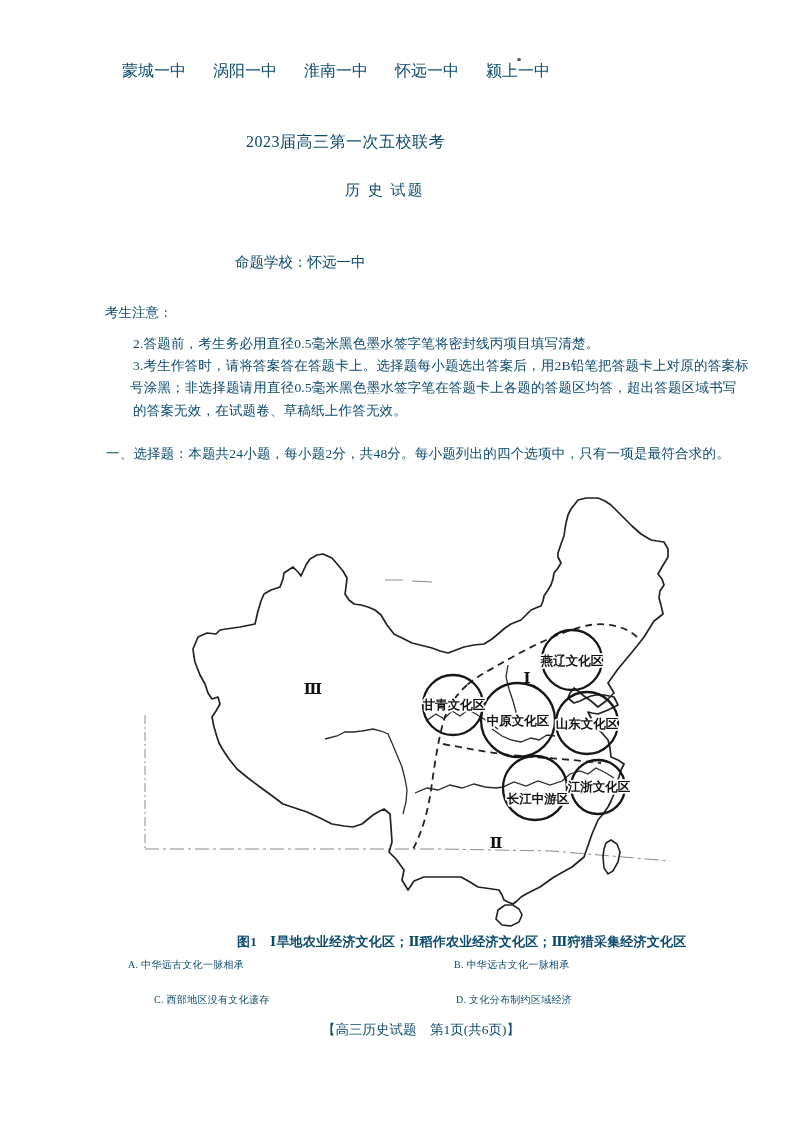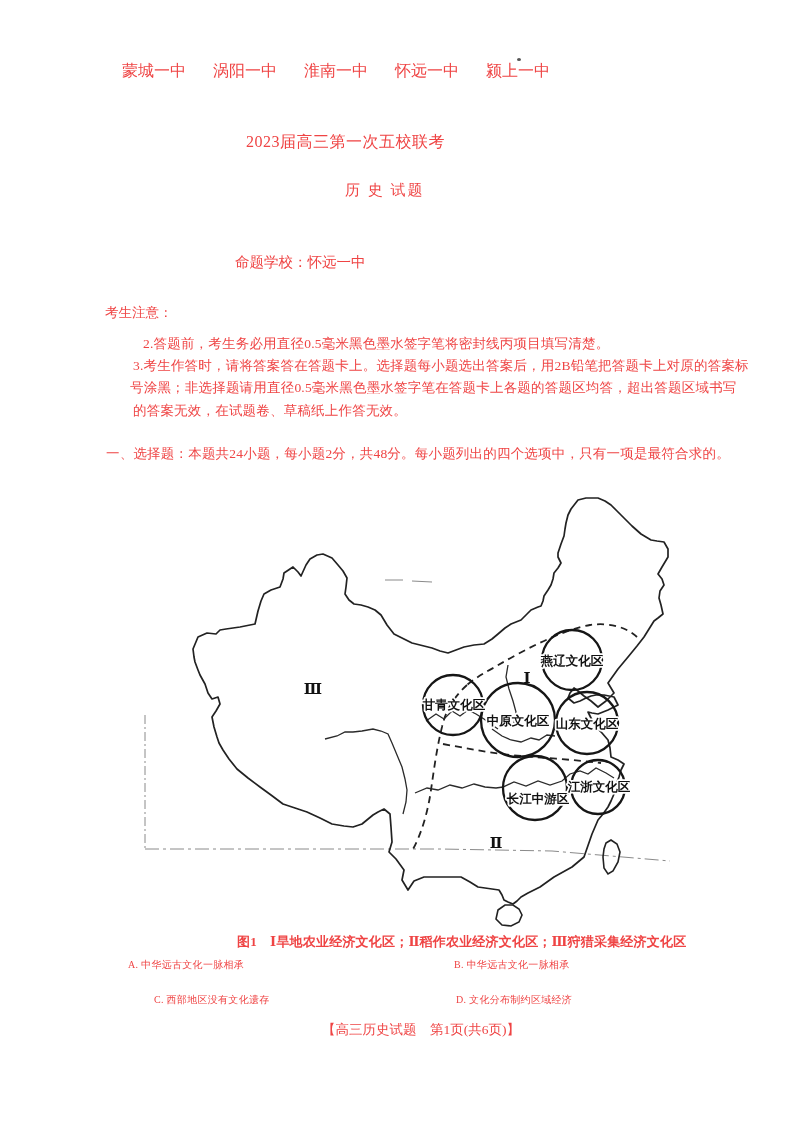--- a/index.html
+++ b/index.html
@@ -1,20 +1,20 @@
 <!DOCTYPE html>
 <html><head>
 <meta charset="utf-8">
 <style>
   html,body{margin:0;padding:0;background:#e8e8e8;}
   .page{
     position:relative;width:793px;height:1122px;background:#ffffff;
     margin:0 auto;overflow:hidden;
     font-family:"Liberation Serif","DejaVu Serif",serif;
-    color:#ef4444;
+    color:#0c4a6e;
   }
   .abs{position:absolute;white-space:nowrap;}
   .school-row{display:flex;gap:27px;font-size:16px;}
   .exam-title{font-size:16px;letter-spacing:.5px;}
   .subject-title{font-size:15px;letter-spacing:2px;}
   .setter-line{font-size:14.5px;}
   .notice-head{font-size:13.5px;}
   .notice-line{font-size:13.5px;letter-spacing:.2px;}
   .section-line{font-size:13.5px;letter-spacing:.2px;}
   .stem-line{font-size:14px;}
@@ -41,21 +41,21 @@
     <span>怀远一中</span>
     <span>颍上一中</span>
   </div>
   <div class="abs ink-dot" style="left:517px;top:58px;"></div>
 
   <div class="abs exam-title" style="left:246px;top:104px;margin-top:28px;">2023届高三第一次五校联考</div>
   <div class="abs subject-title" style="left:345px;top:181px;">历 史 试题</div>
   <div class="abs setter-line" style="left:235px;top:253px;">命题学校：怀远一中</div>
 
   <div class="abs notice-head" style="left:105px;top:304px;">考生注意：</div>
-  <div class="abs notice-line" style="left:133px;top:335px;margin-left:10px;">2.答题前，考生务必用直径0.5毫米黑色墨水签字笔将密封线丙项目填写清楚。</div>
+  <div class="abs notice-line" style="left:133px;top:335px;">2.答题前，考生务必用直径0.5毫米黑色墨水签字笔将密封线丙项目填写清楚。</div>
   <div class="abs notice-line" style="left:133px;top:357px;">3.考生作答时，请将答案答在答题卡上。选择题每小题选出答案后，用2B铅笔把答题卡上对原的答案标</div>
   <div class="abs notice-line" style="left:130px;top:379px;">号涂黑；非选择题请用直径0.5毫米黑色墨水签字笔在答题卡上各题的答题区均答，超出答题区域书写</div>
   <div class="abs notice-line" style="left:133px;top:402px;">的答案无效，在试题卷、草稿纸上作答无效。</div>
 
   <div class="abs section-line" style="left:106px;top:445px;">一、选择题：本题共24小题，每小题2分，共48分。每小题列出的四个选项中，只有一项是最符合求的。</div>
 
   <svg class="abs" style="left:140px;top:497px;" width="530" height="440" viewBox="0 0 530 440">
 
     <g stroke="#8a8a8a" stroke-width="1" fill="none">
       <path d="M5,218 L5,352" stroke-dasharray="9,3,2,3"></path>

